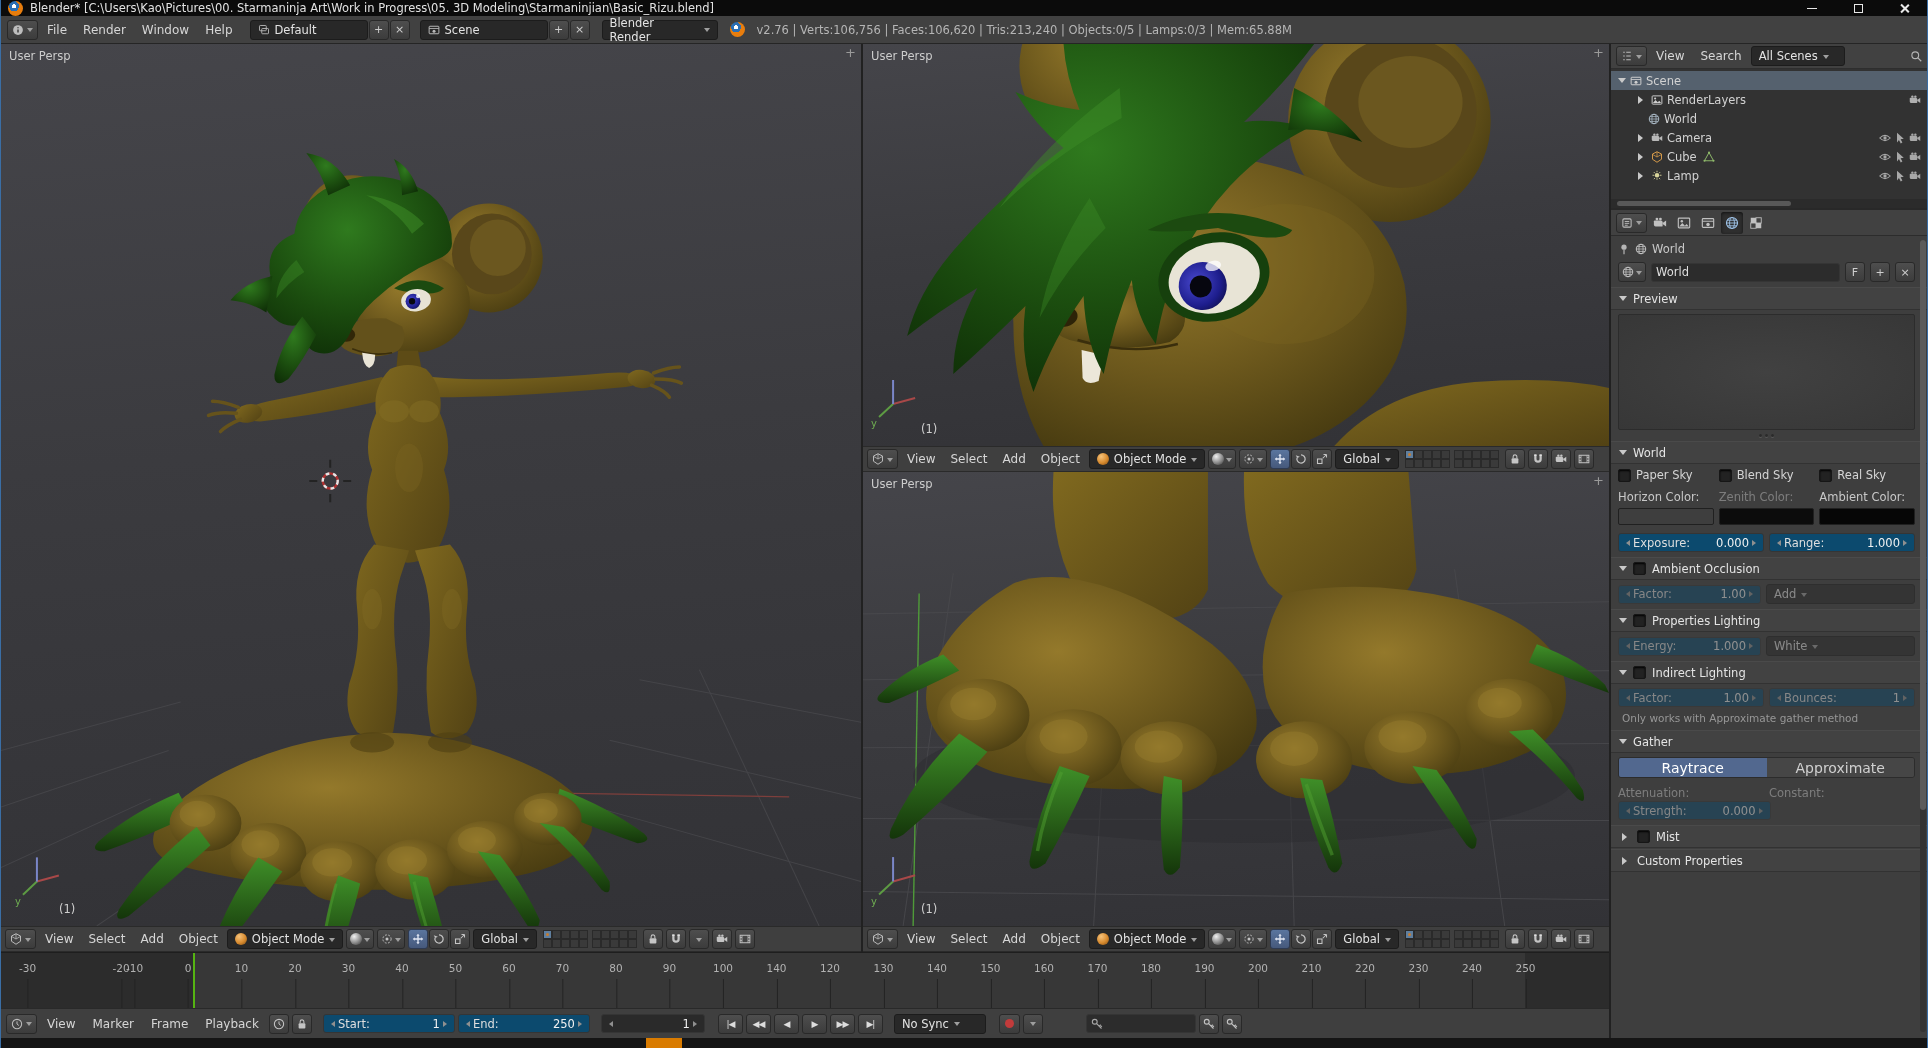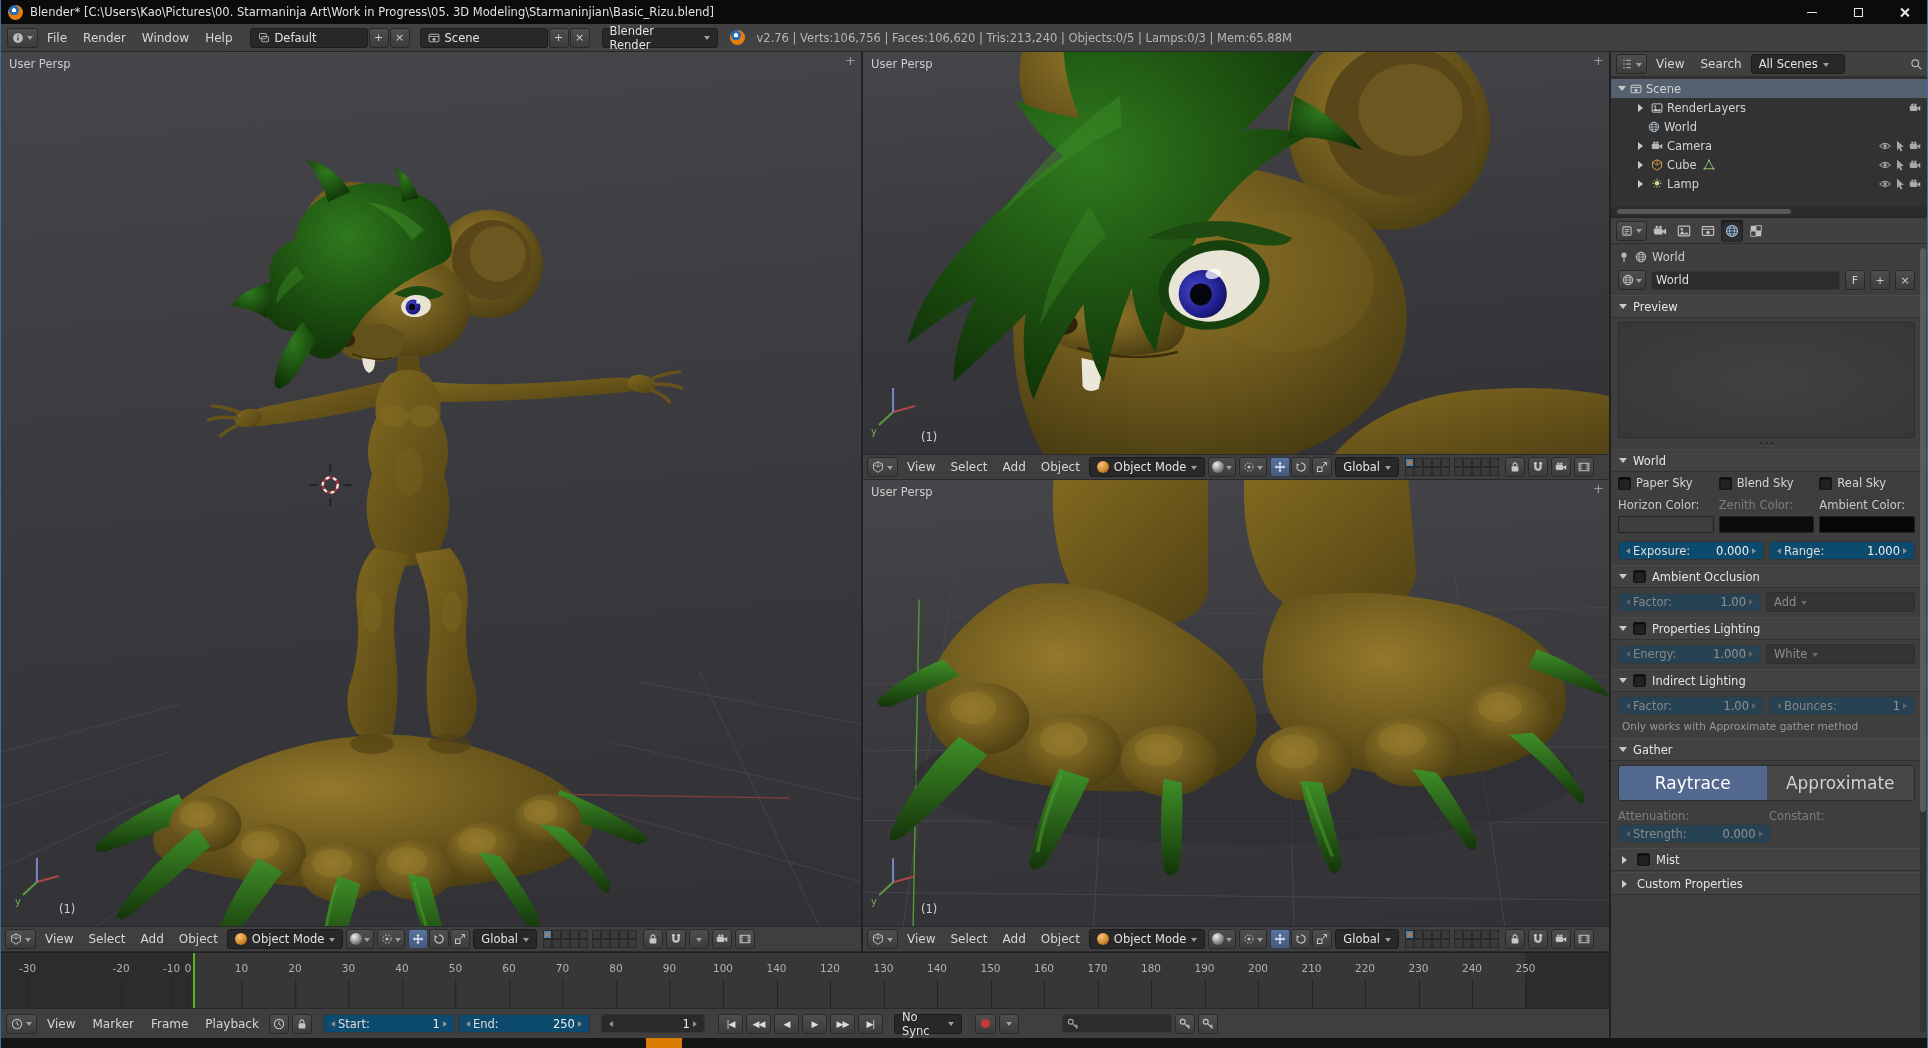--- a/index.html
+++ b/index.html
@@ -1,20 +1,20 @@
 <!DOCTYPE html>
 <html style="--accent_blue: #52688f; --header_bg: #3f3f3f; --viewport_bg: #3b3b3e; --panel_bg: #3e3e3e; --field_bg: #282828; --text_light: #d9d9d9; --text_dim: #979797; --frame_green: #55b412; --autokey_red: #c23b3b; --blender_orange: #e87d0d; --taskbar_orange: #d97b00; --character_body: #6b571c; --character_hair: #1d4d10; --claw_green: #2c6b1a; --eye_iris_blue: #2a2ab0;"><head>
 <meta charset="utf-8">
 <style>
 *{margin:0;padding:0;box-sizing:border-box}
 html,body{width:1928px;height:1048px;overflow:hidden}
 body{font-family:"DejaVu Sans","Liberation Sans",sans-serif;font-size:12px;color:#d8d8d8;background:#262626}
 .app{width:100%;height:100%;display:flex;flex-direction:column;border-left:1px solid #3a6ea5;border-right:1px solid #3a6ea5}
 
-.title-bar{height:24px;background:#0b0b0b;display:flex;align-items:center;padding-left:7px;gap:7px;flex:none}
+.title-bar{height:16px;background:#0b0b0b;display:flex;align-items:center;padding-left:7px;gap:7px;flex:none}
 .title-text{font-size:11.5px;color:#e2e2e2;white-space:nowrap;overflow:hidden}
 .win-btns{margin-left:auto;display:flex;height:100%}
 .win-btn{width:46px;display:flex;align-items:center;justify-content:center}
 .shape-min{width:10px;height:1px;background:#e8e8e8;display:block}
 .shape-max{width:9px;height:9px;border:1px solid #e8e8e8;display:block}
 .shape-close{position:relative;width:11px;height:11px;display:block}
 .shape-close::before,.shape-close::after{content:"";position:absolute;left:5px;top:0;width:1.5px;height:11px;background:#e8e8e8}
 .shape-close::before{transform:rotate(45deg)}.shape-close::after{transform:rotate(-45deg)}
 .blender-logo{width:15px;height:15px;border-radius:50%;flex:none;background:radial-gradient(circle at 40% 35%,#ffffff 0 2px,#2a6fb5 2px 5px,var(--blender_orange,#e87d0d) 5px)}
 
@@ -81,21 +81,21 @@
 .props{flex:1;display:flex;flex-direction:column;min-height:0;position:relative}
 .props-tabbar{height:26px;background:#414141;display:flex;align-items:center;gap:2px;padding:0 5px;border-bottom:1px solid #2c2c2c;flex:none}
 .ptab{width:22px;height:22px;display:flex;align-items:center;justify-content:center;border-radius:3px}
 .ptab.active{background:#2e2e2e;box-shadow:inset 0 1px 3px #111}
 .props-body{flex:1;overflow:hidden;padding:2px 10px 0 5px}
 .panel-h{height:23px;display:flex;align-items:center;gap:6px;font-size:11.5px;color:#e4e4e4;background:#424242;border-top:1px solid #4a4a4a;border-bottom:1px solid #323232;margin:1px -10px 0 -5px;padding:0 8px}
 .prow{display:flex;gap:5px;align-items:center;padding:4px 2px}
 .plabel{font-size:11.5px;color:#c8c8c8;white-space:nowrap;overflow:hidden}
 .swatch{flex:1;height:17px;border-radius:2px;border:1px solid #202020}
 .seg-group{display:flex;flex:1;border:1px solid #2c2c2c;border-radius:3px;overflow:hidden}
-.seg{flex:1;height:34px;display:flex;align-items:center;justify-content:center;background:#464646;font-size:17px;color:#d0d0d0}
+.seg{flex:1;height:19px;display:flex;align-items:center;justify-content:center;background:#464646;font-size:14px;color:#d0d0d0}
 .seg.active{background:var(--accent_blue,#52688f);color:#fff}
 .note{font-size:10.5px;color:#979797;padding:1px 6px 5px}
 .preview-box{height:116px;background:radial-gradient(#414141,#373737);border:1px solid #2c2c2c;border-radius:2px;margin:4px 2px 2px}
 .grip{display:flex;justify-content:center;gap:3px;padding:2px 0 3px}
 .grip i{width:3px;height:3px;border-radius:50%;background:#2b2b2b;box-shadow:0 1px 0 #575757}
 .props-scroll{position:absolute;right:1px;top:30px;bottom:6px;width:6px;background:#333;border-radius:3px}
 .props-scroll .thumb{position:absolute;top:0;height:72%;width:100%;background:#5b5b5b;border-radius:3px}
 
 .timeline-ruler{height:56px;flex:none;background:#2c2c2c;border-top:1px solid #1e1e1e;position:relative;overflow:hidden}
 .range-band{position:absolute;top:0;bottom:0;background:rgba(255,255,255,.055)}
@@ -796,21 +796,21 @@
                 </div>
             </div>
           </div>
         </div>
       </div>
 
       <div class="timeline-ruler">
         <div class="range-band" style="left: 192.35px; width: 1332.15px;"></div>
         <span class="ruler-num" style="left: 26.5px;">-30</span>
           <span class="ruler-num" style="left: 80px; margin-left: 40px;">-20</span>
-          <span class="ruler-num" style="left: 133.5px; margin-left: 37px;">-10</span>
+          <span class="ruler-num" style="left: 133.5px;">-10</span>
           <span class="ruler-num" style="left: 187px;">0</span>
           <span class="ruler-num" style="left: 240.5px;">10</span>
           <span class="ruler-num" style="left: 294px;">20</span>
           <span class="ruler-num" style="left: 347.5px;">30</span>
           <span class="ruler-num" style="left: 401px;">40</span>
           <span class="ruler-num" style="left: 454.5px;">50</span>
           <span class="ruler-num" style="left: 508px;">60</span>
           <span class="ruler-num" style="left: 561.5px;">70</span>
           <span class="ruler-num" style="left: 615px;">80</span>
           <span class="ruler-num" style="left: 668.5px;">90</span>
@@ -870,21 +870,21 @@
             <span class="sl-ar l"></span>
             <span class="val">1</span>
             <span class="sl-ar r"></span>
           </div>
         <div class="pb-btn" style="margin-left:10px">|◀</div>
         <div class="pb-btn">◀◀</div>
         <div class="pb-btn">◀</div>
         <div class="pb-btn">▶</div>
         <div class="pb-btn">▶▶</div>
         <div class="pb-btn">▶|</div>
-        <div class="dd" style="width:68px;margin-left:8px">
+        <div class="dd" style="width:92px;margin-left:8px">
             <span>No Sync</span>
             <span class="dd-ar"></span>
           </div>
         <div class="rec-btn" style="margin-left:10px">
             <span class="rec-dot"></span>
           </div>
         <div class="ibtn">
             <span class="dd-ar"></span>
           </div>
         <div class="slider" style="flex:none;width:110px;background:#2c2c2c;margin-left:40px">

